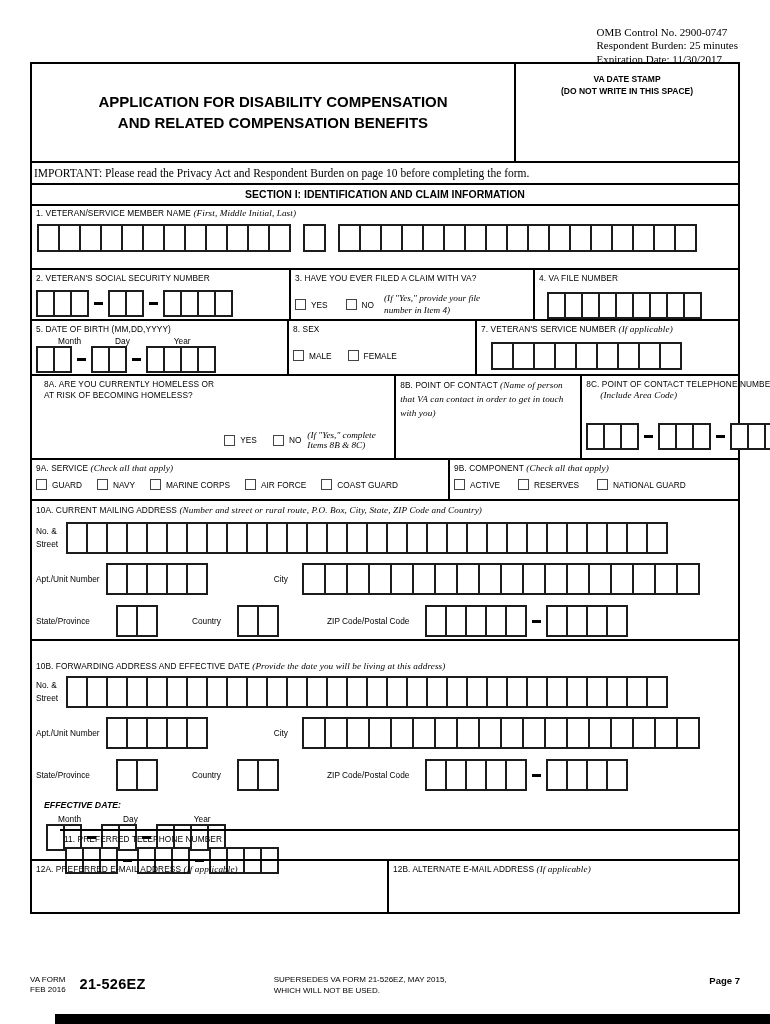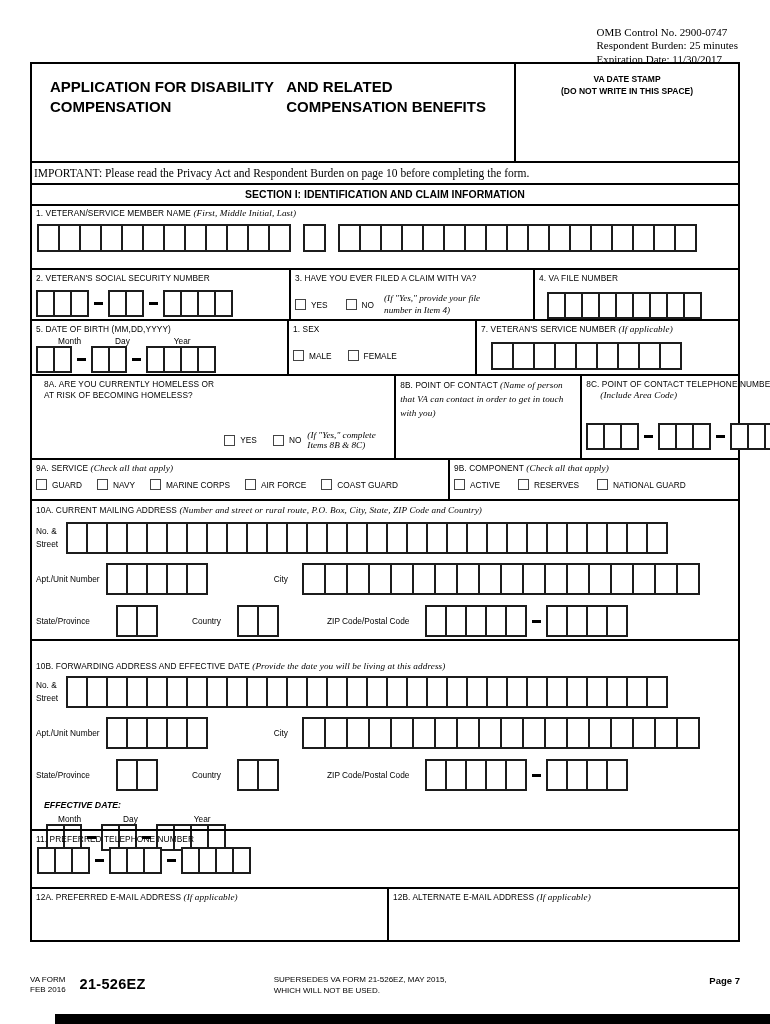--- a/index.html
+++ b/index.html
@@ -11,21 +11,21 @@
   .omb { position:absolute; top:26px; right:32px; font-family:"Liberation Serif", serif;
          font-size:11px; line-height:1.22; text-align:left; }
 
   
   .form-wrap { position:absolute; left:30px; top:62px; width:710px; border:2px solid #000; background:#fff; }
 
   .black-bar { height:38px; background:#000; color:#fff; display:flex; align-items:center; padding-left:10px; }
   .black-bar .agency { font-size:11px; font-weight:bold; letter-spacing:.2px; margin-left:8px; }
 
   .header-row { display:flex; height:97px; }
-  .title-cell { flex:0 0 482px; display:flex; flex-direction:row; justify-content:center; padding:13px 18px; }
+  .title-cell { flex:0 0 482px; display:flex; flex-direction:column; justify-content:center; text-align:center; padding:4px 18px; }
   .title-cell .t { font-size:15px; font-weight:bold; line-height:1.35; }
   .stamp-cell { flex:1; border-left:2px solid #000; text-align:center; padding-top:10px;
                 font-size:8.5px; font-weight:bold; line-height:1.4; }
 
   .row { border-top:2px solid #000; position:relative; }
   .cells { display:flex; }
   .cell { padding:2px 4px 4px; }
   .cell + .cell { border-left:2px solid #000; }
 
   .lbl { font-size:8.3px; letter-spacing:.1px; padding:2px 4px 0; }
@@ -211,21 +211,21 @@
             <span class="dash"></span>
           <span class="comb c26">
               <span class="cb"></span>
               <span class="cb"></span>
               <span class="cb"></span>
               <span class="cb"></span>
             </span>
         </div>
       </div>
       <div class="cell" style="flex:0 0 188px;">
-        <div class="lbl">1. SEX</div>
+        <div class="lbl">8. SEX</div>
         <div style="display:flex; align-items:center; margin-top:16px;">
           <span class="opt">
               <span class="ckb"></span>
               <span>MALE</span>
             </span>
           <span class="opt" style="margin-left:16px;">
               <span class="ckb"></span>
               <span>FEMALE</span>
             </span>
         </div>
@@ -546,21 +546,21 @@
           <span class="dash"></span>
         <span class="comb c26">
             <span class="cb"></span>
             <span class="cb"></span>
             <span class="cb"></span>
             <span class="cb"></span>
           </span>
       </div>
     </div>
 
-    <div class="row" style="height:58px;">
+    <div class="row" style="height:30px;margin-left:28px;">
       <div class="lbl" style="padding-top:3px;">11. PREFERRED TELEPHONE NUMBER</div>
       <div class="comb c26" style="padding:3px 5px 0;">
         <span class="comb c26">
             <span class="cb"></span>
             <span class="cb"></span>
             <span class="cb"></span>
           </span>
           <span class="dash"></span>
         <span class="comb c26">
             <span class="cb"></span>

